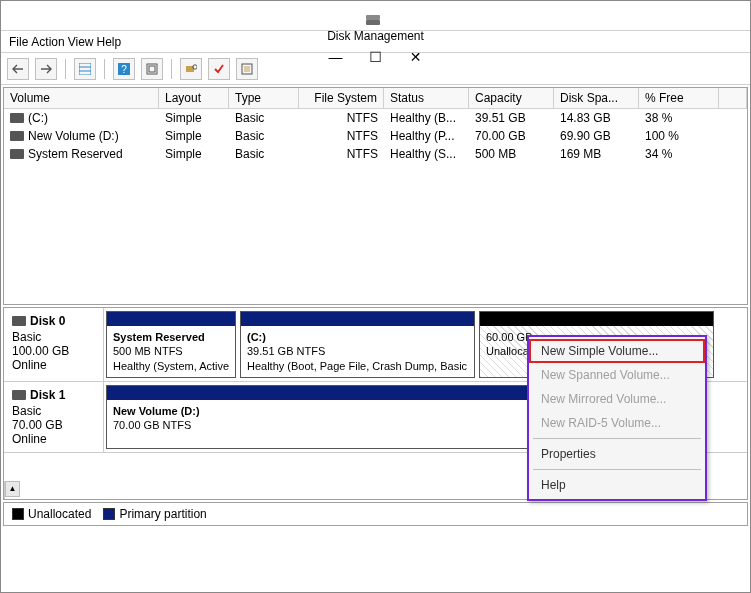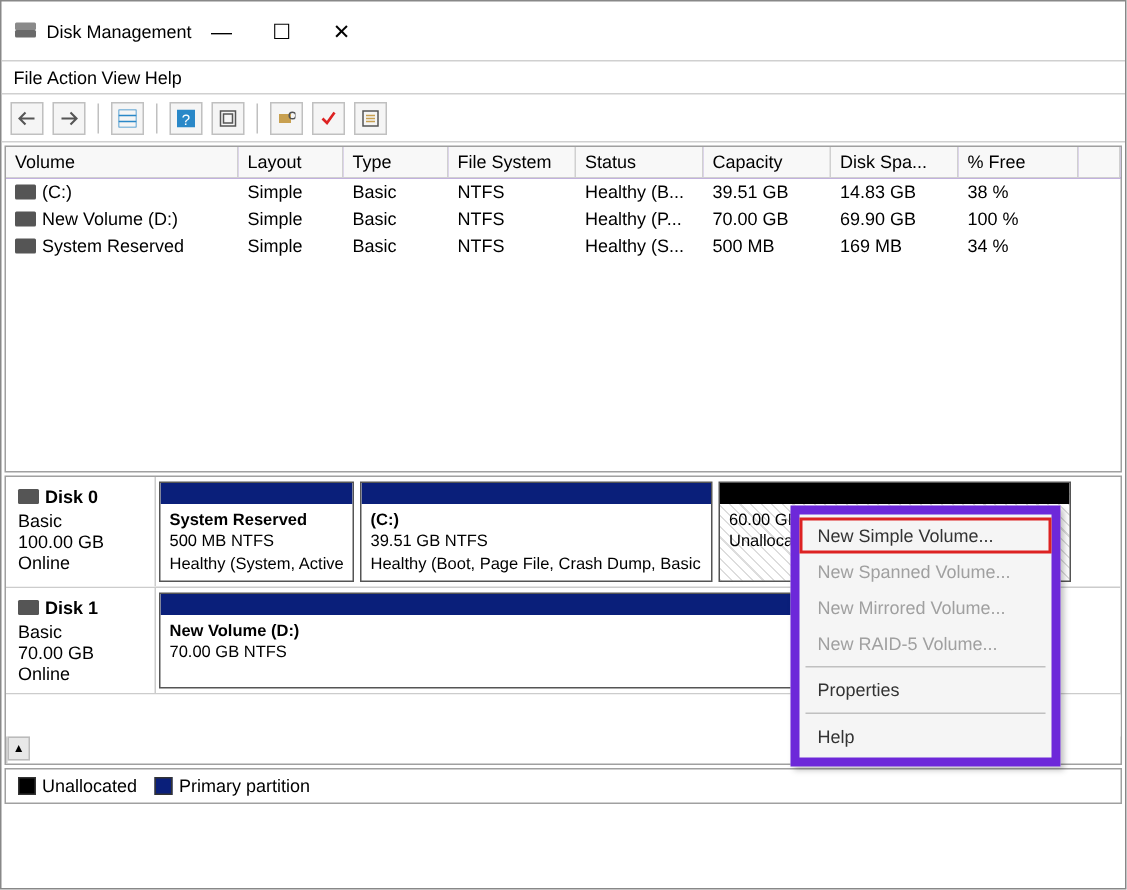--- a/index.html
+++ b/index.html
@@ -1,34 +1,34 @@
 <!DOCTYPE html>
 <html><head>
 <meta charset="utf-8">
 <style>
 * { box-sizing: border-box; margin: 0; padding: 0; }
 body { font-family: "Segoe UI", Tahoma, sans-serif; font-size: 12px; background: #fff; width: 751px; height: 593px; overflow: hidden; border: 1px solid #888; }
-.titlebar { height: 40px; display: flex; align-items: center; padding: 12px 8px; border-bottom: 1px solid #d0d0d0; }
+.titlebar { height: 30px; display: flex; align-items: center; padding: 12px 8px; border-bottom: 1px solid #d0d0d0; flex-direction: column; }
 .titlebar-icon { width: 16px; height: 16px; margin-right: 6px; }
 .titlebar-controls { display: flex; gap: 0; }
 .titlebar-controls .ctrl { width: 40px; height: 28px; display: flex; align-items: center; justify-content: center; font-size: 14px; }
 .menubar { height: 22px; display: flex; align-items: center; gap: 3px; padding: 0 8px; border-bottom: 1px solid #d0d0d0; }
 .menubar span { }
 .toolbar { height: 32px; display: flex; align-items: center; gap: 6px; padding: 0 6px; border-bottom: 1px solid #d0d0d0; }
 .toolbar .sep { width: 1px; height: 20px; background: #c0c0c0; margin: 0 2px; }
 .toolbtn { width: 22px; height: 22px; border: 1px solid #c0c0c0; display: flex; align-items: center; justify-content: center; background: #f5f5f5; }
 .volume-table { border: 1px solid #a0a0a0; margin: 2px; }
 .vt-header { display: flex; background: #6d28d9; border-bottom: 1px solid #d0d0d0; }
 .vt-header .col { border-right: 1px solid #d0d0d0; padding: 3px 6px; background: #f8f8f8; overflow: hidden; white-space: nowrap; }
 .vt-row { display: flex; }
 .vt-row .col { padding: 2px 6px; overflow: hidden; white-space: nowrap; }
 .col-vol { width: 155px; display: flex; align-items: center; gap: 4px; }
 .col-layout { width: 70px; }
 .col-type { width: 70px; }
-.col-fs { width: 85px; }
+.col-fs { width: 85px; text-align: right; }
 .col-status { width: 85px; }
 .col-cap { width: 85px; }
 .col-free { width: 85px; }
 .col-pct { width: 80px; }
 .col-tail { flex: 1; }
 .vt-body { height: 195px; }
 .disk-icon { width: 14px; height: 10px; background: #555; border-radius: 1px; display: inline-block; }
 .graphical-view { position: relative; border: 1px solid #a0a0a0; margin: 2px; }
 .disk-row { display: flex; border-bottom: 1px solid #ccc; }
 .disk-label-cell { width: 100px; padding: 6px 8px; border-right: 1px solid #ccc; background: #fff; }
@@ -43,21 +43,21 @@
 .unalloc-bg { 
   background-image: repeating-linear-gradient(45deg, #ddd 0, #ddd 1px, #fff 1px, #fff 5px);
 }
 .scrollbar-v { width: 16px; border-left: 1px solid #ccc; display: flex; flex-direction: column; }
 .scroll-arrow { height: 16px; background: #e8e8e8; border: 1px solid #bbb; display: flex; align-items: center; justify-content: center; font-size: 8px; }
 .scroll-thumb { flex: 1; background: #d0d0d0; margin: 1px; }
 .legend { height: 24px; display: flex; align-items: center; gap: 12px; padding: 0 8px; border: 1px solid #a0a0a0; margin: 2px; }
 .legend-swatch { width: 12px; height: 12px; display: inline-block; border: 1px solid #333; }
 .legend-item { display: flex; align-items: center; gap: 4px; }
 
-.context-menu { position: absolute; right: 40px; bottom: -2px; width: 180px; background: #f5f5f5; border: 6px solid #6d28d9; box-shadow: 2px 2px 4px rgba(0,0,0,0.25); z-index: 10; padding: 2px 0; }
+.context-menu { position: absolute; right: 40px; bottom: -2px; width: 180px; background: #f5f5f5; border: 2px solid #6d28d9; box-shadow: 2px 2px 4px rgba(0,0,0,0.25); z-index: 10; padding: 2px 0; }
 .context-menu .mitem { padding: 5px 12px; color: #333; }
 .context-menu .mitem.disabled { color: #a0a0a0; }
 .context-menu .mitem.highlighted { outline: 2px solid #d22; outline-offset: -2px; }
 .context-menu hr { border: none; border-top: 1px solid #c0c0c0; margin: 3px 4px; }
 .gv-bottom-spacer { height: 28px; background: #fff; }
 </style>
 </head>
 <body>
 
 <div class="titlebar">

